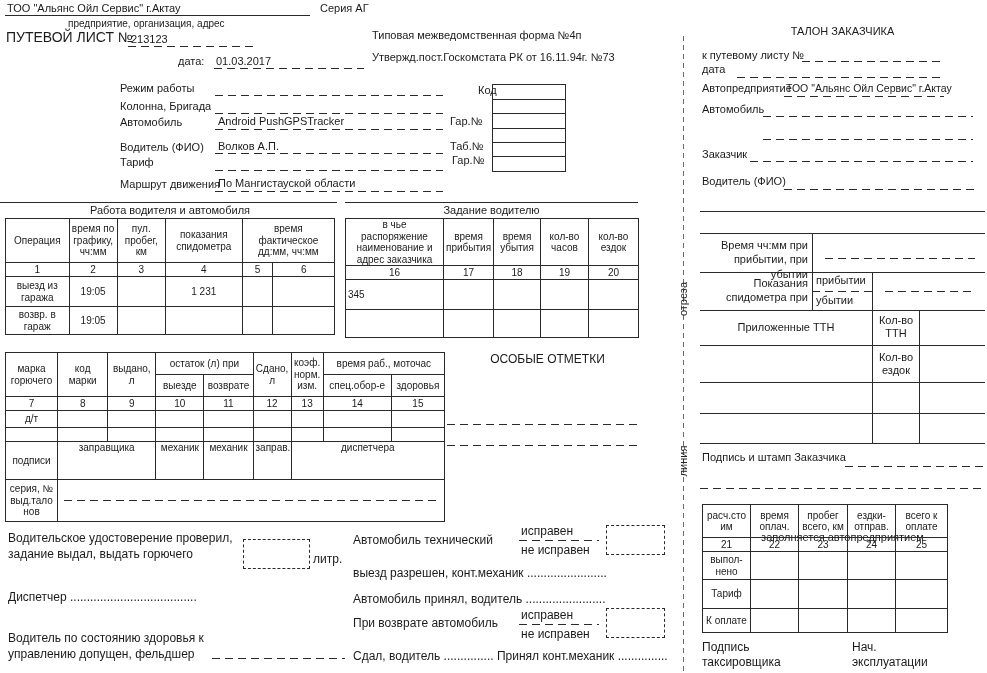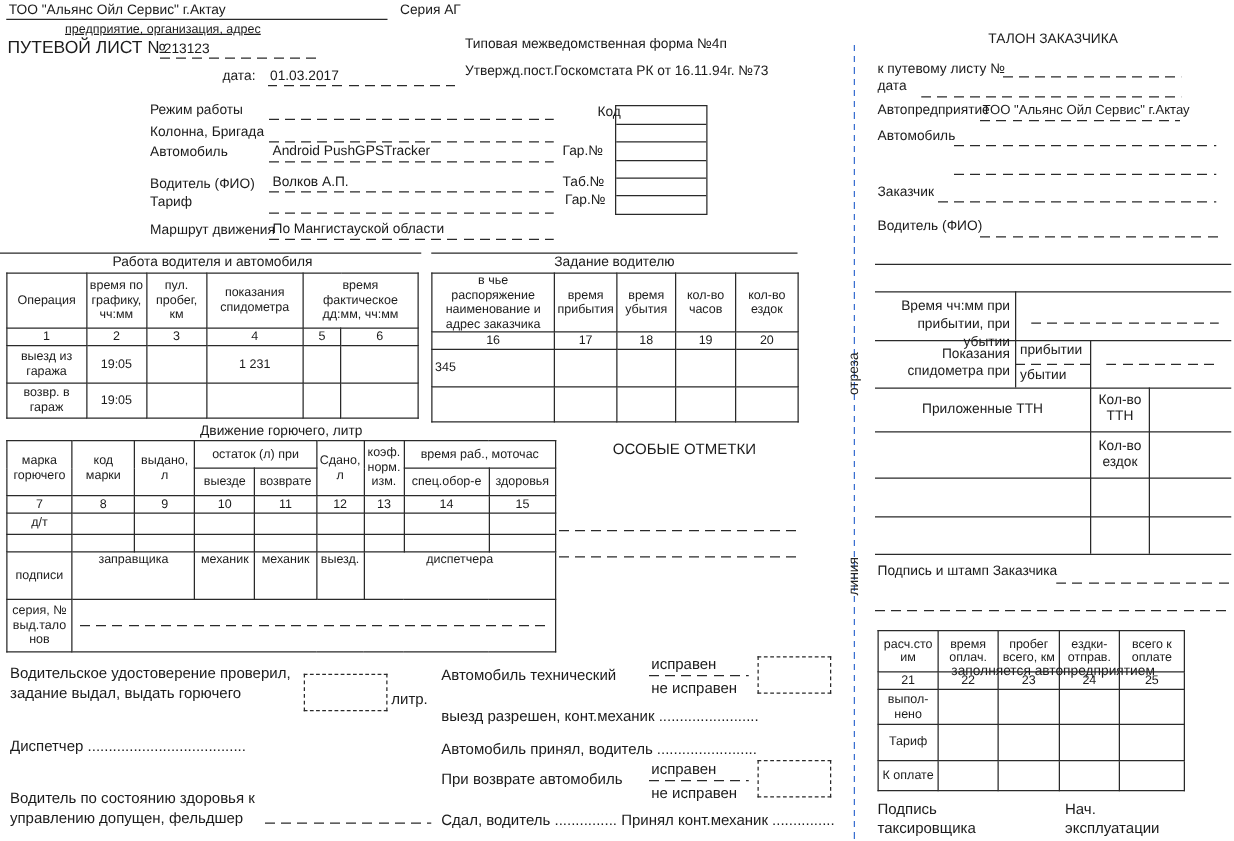--- a/index.html
+++ b/index.html
@@ -20,21 +20,21 @@
   .med{font-size:12px;}
 </style>
 </head>
 <body>
 
 <div id="page">
 
   <div class="t" style="left:7px;top:2px;">ТОО "Альянс Ойл Сервис" г.Актау</div>
   <div class="sl" style="left:5px;top:15px;width:305px;height:1px;"></div>
   <div class="t" style="left:320px;top:2px;">Серия АГ</div>
-  <div class="t" style="left:52px;top:18px;font-size:10px;text-decoration:underline;">предприятие, организация, адрес</div>
+  <div class="t" style="left:68px;top:18px;font-size:10px;">предприятие, организация, адрес</div>
 
   <div class="t big" style="left:6px;top:29px;">ПУТЕВОЙ ЛИСТ №</div>
   <div class="t" style="left:131px;top:33px;">213123</div>
   <div class="dl" style="left:128px;top:46px;width:126px;"></div>
 
   <div class="t" style="left:178px;top:55px;">дата:</div>
   <div class="t" style="left:216px;top:55px;">01.03.2017</div>
   <div class="dl" style="left:214px;top:68px;width:150px;"></div>
 
   <div class="t" style="left:372px;top:29px;">Типовая межведомственная форма №4п</div>
@@ -150,21 +150,20 @@
     <tr style="height:28px;">
       <td></td>
       <td></td>
       <td></td>
       <td></td>
       <td></td>
     </tr>
   </tbody>
     </table>
 
-  <div class="t c" style="left:5px;top:339px;width:440px;">Движение горючего, литр</div>
   <table class="frm" style="left:5px;top:352px;width:440px;">
     <colgroup>
         <col style="width:52px">
         <col style="width:50px">
         <col style="width:48px">
         <col style="width:48px">
         <col style="width:49px">
         <col style="width:38px">
         <col style="width:32px">
         <col style="width:68px">
@@ -217,21 +216,21 @@
           <td></td>
       <td></td>
           <td></td>
       <td></td>
     </tr>
     <tr style="height:38px;">
       <td>подписи</td>
       <td colspan="2" style="vertical-align:top;">заправщика</td>
       <td style="vertical-align:top;">механик</td>
       <td style="vertical-align:top;">механик</td>
-      <td style="vertical-align:top;">выезд.</td>
+      <td style="vertical-align:top;">заправ.</td>
       <td colspan="3" style="vertical-align:top;">диспетчера</td>
     </tr>
     <tr style="height:42px;">
       <td class="w" style="overflow-wrap:anywhere;">серия, № выд.талонов</td>
       <td colspan="8">
         <div style="height:1px;margin:0 4px;background:repeating-linear-gradient(90deg,#2a2a2a 0 8px,transparent 8px 13px);"></div>
       </td>
     </tr>
   </tbody>
     </table>

